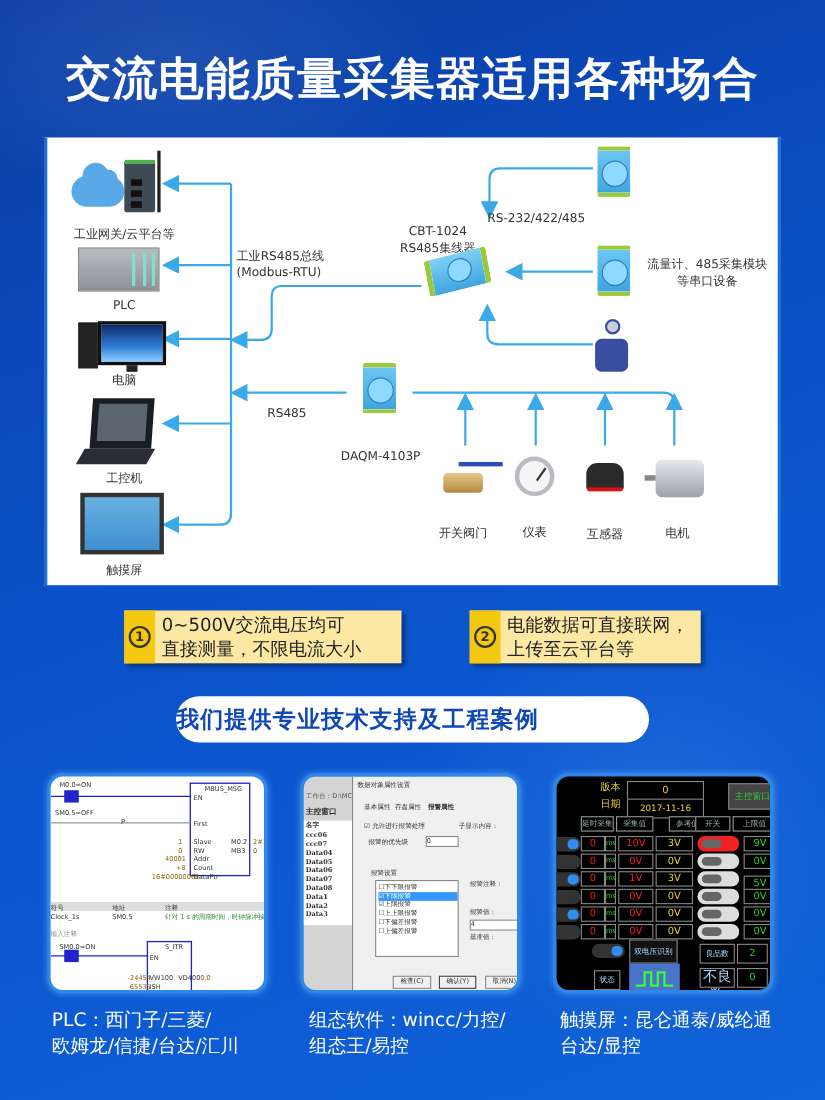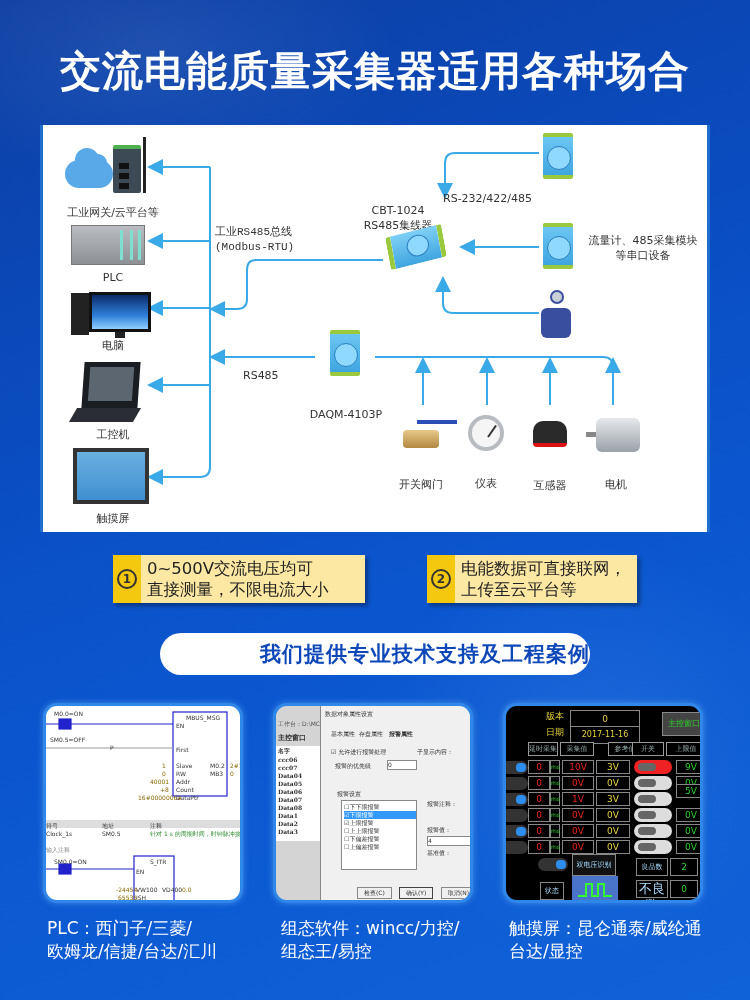--- a/index.html
+++ b/index.html
@@ -60,21 +60,21 @@
   .motor:before { content:""; position:absolute; left:-10px; top:14px; width:10px; height:5px; background:#888; }
 
   
   .feat { position:absolute; top:555px; height:48px; background:#fde8a3; box-shadow: 3px 3px 4px rgba(0,0,0,0.35); display:flex; align-items:center; }
   .feat .num { width:28px; height:100%; background:#f3c80f; display:flex; align-items:center; justify-content:center; color:#333; font-size:15px; font-weight:bold; }
   .feat .num span { width:20px; height:20px; border:2px solid #333; border-radius:50%; display:flex; align-items:center; justify-content:center; font-size:12px; }
   .feat .txt { padding-left:6px; color:#222; font-size:16.5px; line-height:21px; }
   .f1 { left:113px; width:252px; }
   .f2 { left:427px; width:210px; }
 
-  .pill { position:absolute; left:160px; top:633px; width:430px; height:42px; background:#fff; border-radius:21px; color:#0e47b8; font-size:21px; font-weight:bold; text-align:right; line-height:42px; letter-spacing:1px; }
+  .pill { position:absolute; left:160px; top:633px; width:430px; height:42px; background:#fff; border-radius:21px; color:#0e47b8; font-size:21px; font-weight:bold; text-align:left; line-height:42px; letter-spacing:1px; }
 
   
   .thumb { position:absolute; top:703px; width:200px; height:200px; border-radius:14px; overflow:hidden; border:3px solid #2f87ea; box-shadow:0 0 6px rgba(120,190,255,0.5); }
   .t1 { left:43px; background:#fff; }
   .t2 { left:273px; background:#5b9bd5; }
   .t3 { left:503px; background:#000; }
   .tt { position:absolute; font-size:6px; color:#333; white-space:nowrap; line-height:8px; }
 
   .caption { position:absolute; top:917px; width:220px; font-size:17px; line-height:23px; color:#fff; }
   .c1 { left:47px; } .c2 { left:281px; } .c3 { left:509px; }
@@ -155,21 +155,21 @@
       <div class="ipc"></div>
       <div class="ipckb"></div>
     </div>
   <div class="lbl" style="left:40px;top:302px;width:60px;">工控机</div>
 
   <div class="hmi">
       <div></div>
     </div>
   <div class="lbl" style="left:40px;top:386px;width:60px;">触摸屏</div>
 
-  <div class="lbl" style="left:172px;top:100px;text-align:left;font-family:Liberation Mono, monospace;">
+  <div class="lbl" style="left:172px;top:100px;text-align:left;">
     <div>工业RS485总线</div>
     <div>(Modbus-RTU)</div>
   </div>
 
   <div class="lbl" style="left:310px;top:78px;width:90px;">
     <div>CBT-1024</div>
     <div>RS485集线器</div>
   </div>
   <div class="hub"></div>
 
@@ -364,21 +364,21 @@
     <div class="hcell" style="left: 56px; top: 70px; width: 32px; height: 14px; line-height: 12px; color: rgb(238, 34, 34);">0V</div>
     <div class="hcell" style="left: 90px; top: 70px; width: 34px; height: 14px; line-height: 12px; color: rgb(230, 210, 58);">0V</div>
     <div class="tog" style="left: 128px; top: 70px;"></div>
     <div class="hcell" style="left: 170px; top: 70px; width: 30px; height: 14px; line-height: 12px; color: rgb(45, 209, 45);">0V</div>
     <div class="btog on" style="left: -8px; top: 87px;"></div>
     <div class="hcell" style="left: 22px; top: 86px; width: 22px; height: 14px; line-height: 12px; color: rgb(238, 34, 34);">0</div>
     <div class="hcell" style="left: 44px; top: 86px; width: 10px; height: 14px; line-height: 12px; color: rgb(45, 209, 45); font-size: 6px;">ms</div>
     <div class="hcell" style="left: 56px; top: 86px; width: 32px; height: 14px; line-height: 12px; color: rgb(238, 34, 34);">1V</div>
     <div class="hcell" style="left: 90px; top: 86px; width: 34px; height: 14px; line-height: 12px; color: rgb(230, 210, 58);">3V</div>
     <div class="tog" style="left: 128px; top: 86px;"></div>
-    <div class="hcell" style="left: 170px; top: 78px; width: 30px; height: 14px; line-height: 12px; color: rgb(45, 209, 45);">5V</div>
+    <div class="hcell" style="left: 170px; top: 90px; width: 30px; height: 14px; line-height: 12px; color: rgb(45, 209, 45);">5V</div>
     <div class="btog" style="left: -8px; top: 103px;"></div>
     <div class="hcell" style="left: 22px; top: 102px; width: 22px; height: 14px; line-height: 12px; color: rgb(238, 34, 34);">0</div>
     <div class="hcell" style="left: 44px; top: 102px; width: 10px; height: 14px; line-height: 12px; color: rgb(45, 209, 45); font-size: 6px;">ms</div>
     <div class="hcell" style="left: 56px; top: 102px; width: 32px; height: 14px; line-height: 12px; color: rgb(238, 34, 34);">0V</div>
     <div class="hcell" style="left: 90px; top: 102px; width: 34px; height: 14px; line-height: 12px; color: rgb(230, 210, 58);">0V</div>
     <div class="tog" style="left: 128px; top: 102px;"></div>
     <div class="hcell" style="left: 170px; top: 102px; width: 30px; height: 14px; line-height: 12px; color: rgb(45, 209, 45);">0V</div>
     <div class="btog on" style="left: -8px; top: 119px;"></div>
     <div class="hcell" style="left: 22px; top: 118px; width: 22px; height: 14px; line-height: 12px; color: rgb(238, 34, 34);">0</div>
     <div class="hcell" style="left: 44px; top: 118px; width: 10px; height: 14px; line-height: 12px; color: rgb(45, 209, 45); font-size: 6px;">ms</div>

